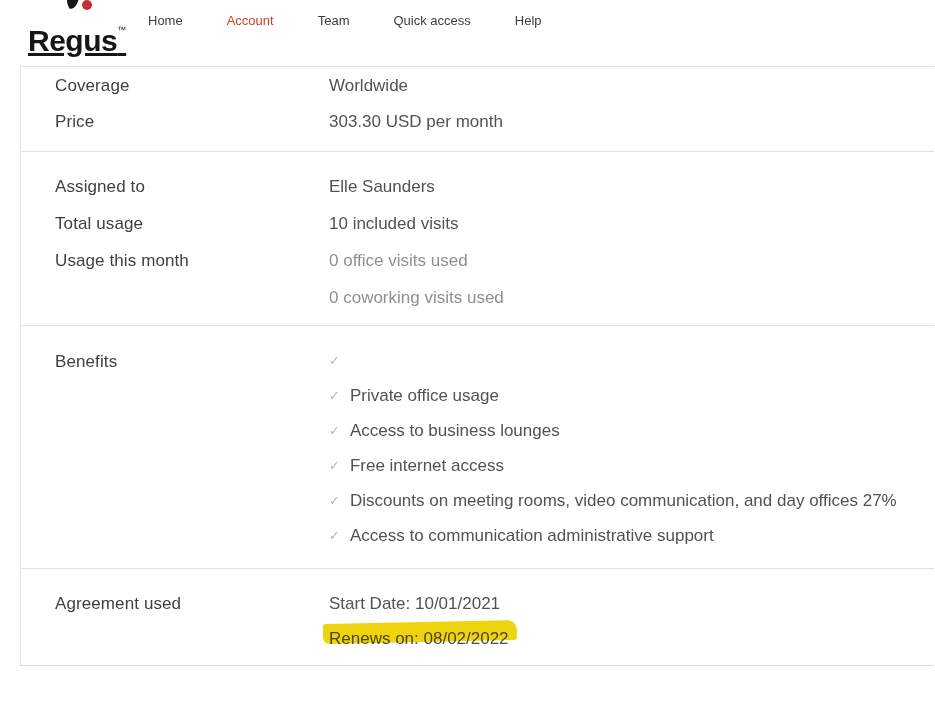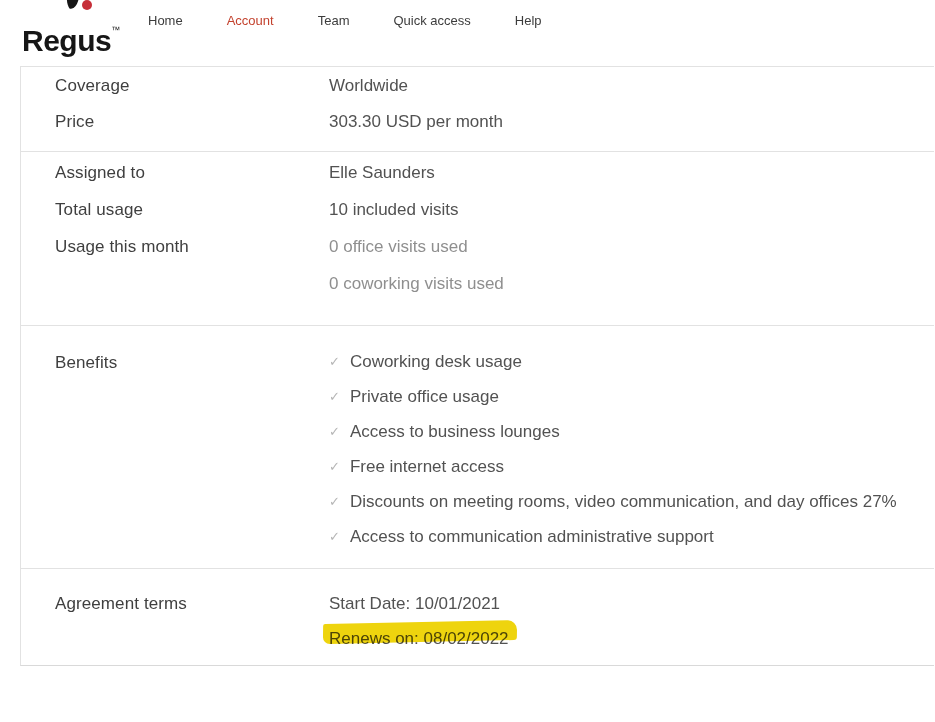--- a/index.html
+++ b/index.html
@@ -20,22 +20,22 @@
     font-family:"Liberation Sans", sans-serif;
     overflow:hidden;
     color:var(--value);
   }
 
   
   .header{position:absolute;top:0;left:0;width:935px;height:64px;background:#fff;}
   .logo{position:absolute;left:20px;top:0;width:110px;height:54px;cursor:pointer;}
   .logo-mark{position:absolute;left:46px;top:0;width:32px;height:12px;overflow:visible;}
   .logo-text{
-    position:absolute;left:2px;top:14px;
-    font-size:30px;font-weight:700;letter-spacing:-0.5px;color:#161616;line-height:32px;
+    position:absolute;left:8px;top:14px;
+    font-size:30px;font-weight:700;letter-spacing:-0.5px;color:#161616;line-height:32px;text-decoration:underline;
   }
   .logo-tm{font-size:9px;font-weight:400;vertical-align:18px;letter-spacing:0;color:#161616;}
   .nav{
     position:absolute;left:148px;top:11px;
     display:flex;gap:44px;align-items:baseline;
     font-size:13px;color:#3c3c3c;
   }
   .nav-item{cursor:pointer;white-space:nowrap;line-height:20px;}
   .nav-item.active{color:var(--accent);}
 
@@ -53,21 +53,21 @@
     width:274px;flex:none;
     font-weight:400;color:var(--label);
     font-size:17px;line-height:19px;letter-spacing:0.1px;
   }
   .cell-value{font-size:17px;line-height:19px;color:var(--value);}
   .cell-value.muted{color:var(--muted);}
 
   .sec-coverage{height:84px;padding-top:9px;}
   .sec-coverage .row{margin-bottom:17px;}
 
-  .sec-usage{height:174px;padding-top:11px;}
+  .sec-usage{height:174px;padding-top:25px;}
   .sec-usage .row{margin-bottom:18px;}
 
   .sec-benefits{height:243px;padding-top:26px;}
   .sec-benefits .row{margin-bottom:15px;line-height:20px;align-items:flex-end;}
   .benefit{display:flex;align-items:baseline;}
   .check{
     color:var(--check);font-size:13px;line-height:19px;
     margin-right:10px;flex:none;transform:translateY(-1px);
   }
 
@@ -136,21 +136,20 @@
       <div class="cell-label"></div>
       <div class="cell-value muted">0 coworking visits used</div>
     </div>
   </div>
 
   <div class="section sec-benefits">
     <div class="row">
       <div class="cell-label">Benefits</div>
       <div class="cell-value benefit">
         <span class="check">✓</span>
-        <span>Coworking desk usage</span>
       </div>
     </div>
     <div class="row">
       <div class="cell-label"></div>
       <div class="cell-value benefit">
         <span class="check">✓</span>
         <span>Private office usage</span>
       </div>
     </div>
     <div class="row">
@@ -178,21 +177,21 @@
       <div class="cell-label"></div>
       <div class="cell-value benefit">
         <span class="check">✓</span>
         <span>Access to communication administrative support</span>
       </div>
     </div>
   </div>
 
   <div class="section sec-agreement">
     <div class="row">
-      <div class="cell-label">Agreement terms</div>
+      <div class="cell-label">Agreement used</div>
       <div class="cell-value">Start Date: 10/01/2021</div>
     </div>
     <div class="row">
       <div class="cell-label"></div>
       <div class="cell-value">
         <span class="hl">
           <span class="hl-text">Renews on: 08/02/2022</span>
           <span class="marker"></span>
         </span>
       </div>

